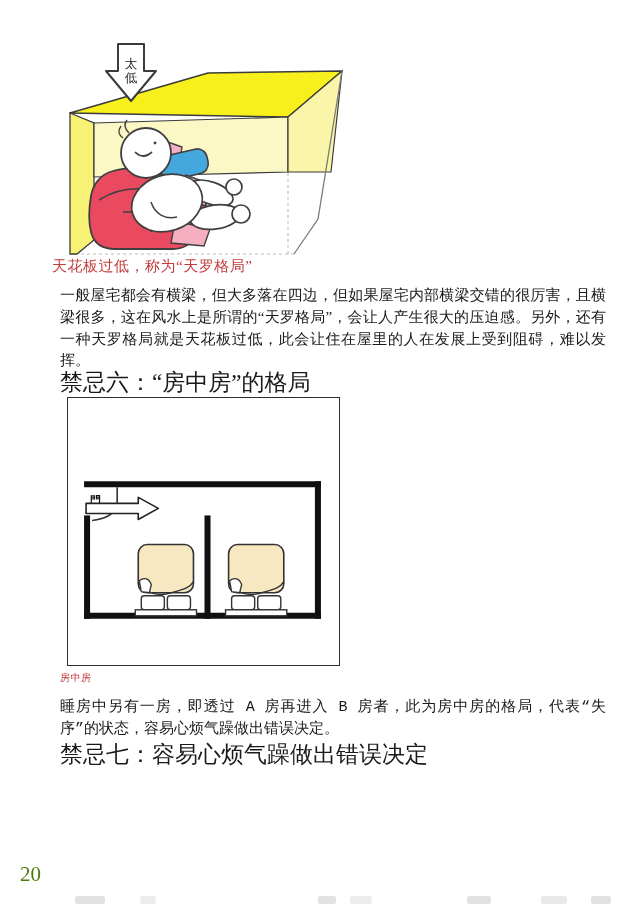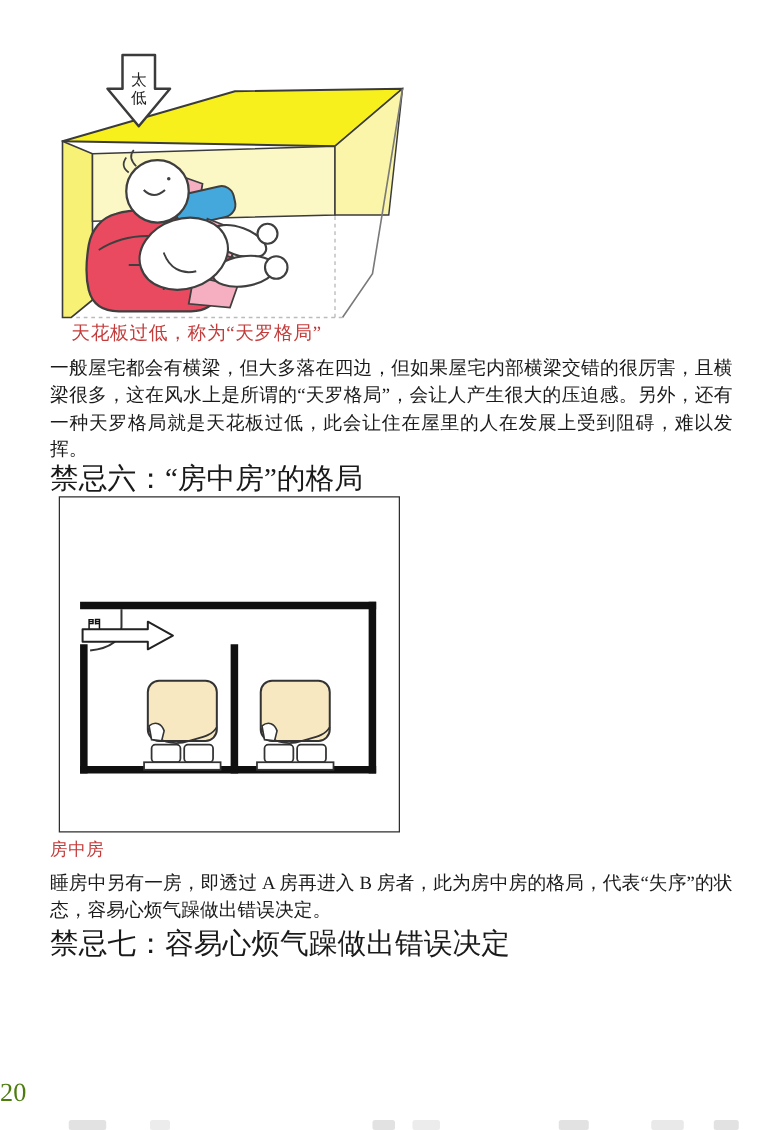--- a/index.html
+++ b/index.html
@@ -1,22 +1,22 @@
 <!DOCTYPE html>
 <html><head>
 <meta charset="utf-8">
 <style>
   html,body{margin:0;padding:0;background:#ffffff;}
   .page{
     position:relative;width:600px;height:904px;background:#ffffff;overflow:hidden;
-    font-family:"Liberation Serif","DejaVu Serif",serif;color:#1a1a1a;
+    font-family:"Liberation Serif","DejaVu Serif",serif;color:#1a1a1a;margin-left:20px;
   }
   .abs{position:absolute;}
   .caption{font-size:15px;color:#c43b3b;letter-spacing:.5px;}
-  .caption.small{font-size:14px;}
+  .caption.small{font-size:10px;}
   .para{font-size:15px;line-height:21.8px;text-align:justify;width:546px;}
   .heading{font-size:23px;line-height:21.8px;width:546px;}
   .fig2-frame{
     left:47px;top:397px;width:273px;height:269px;
     border:1.5px solid #2e2e2e;box-sizing:border-box;background:#fff;
   }
   .fig2-frame svg{display:block;width:100%;height:100%;}
   .pagenum{left:0;top:862px;width:100%;text-align:left;font-size:21px;color:#4d7c0f;}
   .smudges span{position:absolute;top:896px;height:8px;background:#e2e2e2;border-radius:2px;}
   .smudges .s1{left:55px;width:30px;}
@@ -66,21 +66,21 @@
           <path d="M86,160 C90,172 100,178 112,175" fill="none" stroke-width="1.5"></path>
           <circle cx="81" cy="111" r="25" stroke-width="1.8"></circle>
           <path d="M70,110 Q78,118 87,110" fill="none"></path>
           <circle cx="90" cy="101" r="1.4" fill="#3f3f3f" stroke="none"></circle>
           <path d="M58,96 Q51,91 56,84 M64,91 Q57,84 62,78" fill="none" stroke-width="1.4"></path>
         </g>
       </g>
     </svg>
   </div>
 
-  <div class="abs caption" style="left:57px;top:257px;text-align:right;">天花板过低，称为“天罗格局”</div>
+  <div class="abs caption" style="left:32px;top:257px;text-align:right;">天花板过低，称为“天罗格局”</div>
 
   <div class="abs para" style="left:40px;top:285px;">一般屋宅都会有横梁，但大多落在四边，但如果屋宅内部横梁交错的很厉害，且横梁很多，这在风水上是所谓的“天罗格局”，会让人产生很大的压迫感。另外，还有一种天罗格局就是天花板过低，此会让住在屋里的人在发展上受到阻碍，难以发挥。</div>
   <div class="abs heading" style="left:40px;top:372px;">禁忌六：“房中房”的格局</div>
 
   <div class="abs fig2-frame">
     <svg viewBox="0 0 270 266" preserveAspectRatio="none">
       <defs>
         <g id="bedplan">
           <rect x="1" y="0" width="55" height="48" rx="9" stroke="#333" stroke-width="1.6" fill="#F7E8C2"></rect>
           <path d="M1,38 C8,49 22,52 34,48 C44,45 52,44 56,37" fill="none" stroke="#333" stroke-width="1.4"></path>
@@ -100,21 +100,21 @@
       <path d="M49,89 L49,103 C49,114 40,120 24,122" fill="none" stroke="#333" stroke-width="1.6"></path>
       <text x="22" y="106" font-size="11" font-weight="bold" fill="#111">門</text>
       <path d="M18,105 H70 V99 L90,110 L70,121 V115 H18 Z" fill="#ffffff" stroke="#222" stroke-width="1.6" stroke-linejoin="round"></path>
       <use href="#bedplan" x="69" y="146"></use>
       <use href="#bedplan" x="159" y="146"></use>
     </svg>
   </div>
 
   <div class="abs caption small" style="left:40px;top:671px;">房中房</div>
 
-  <div class="abs para" style="left:40px;top:697px;">睡房中另有一房，即透过 A 房再进入 B 房者，此为房中房的格局，代表“失序”的状态，容易心烦气躁做出错误决定。</div>
+  <div class="abs para" style="left:40px;top:697px;font-family:Liberation Mono, monospace;">睡房中另有一房，即透过 A 房再进入 B 房者，此为房中房的格局，代表“失序”的状态，容易心烦气躁做出错误决定。</div>
   <div class="abs heading" style="left:40px;top:744px;">禁忌七：容易心烦气躁做出错误决定</div>
 
   <div class="abs pagenum">20</div>
 
   <div class="smudges">
     <span class="s1"></span>
       <span class="s2"></span>
       <span class="s3"></span>
       <span class="s4"></span>
     <span class="s5"></span>

